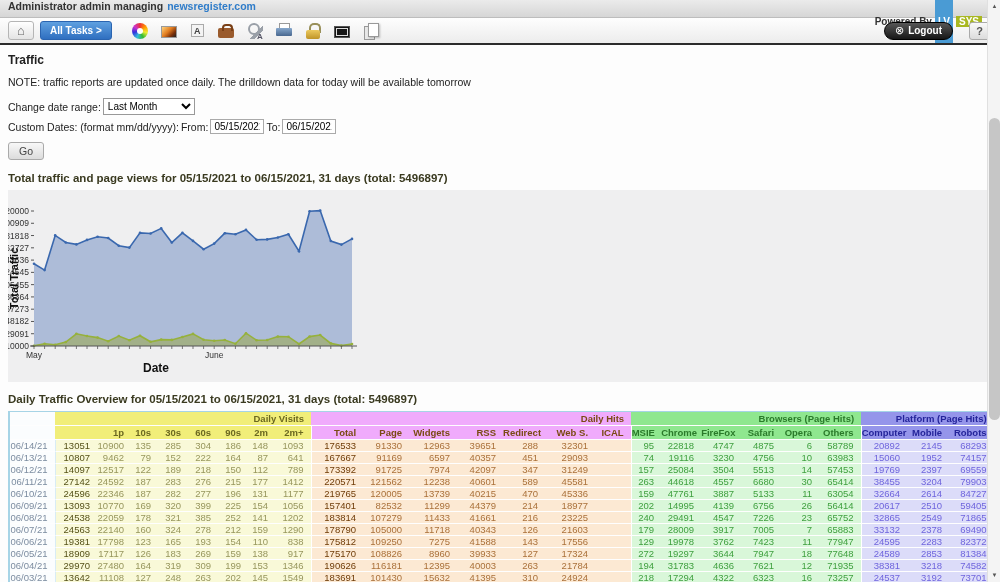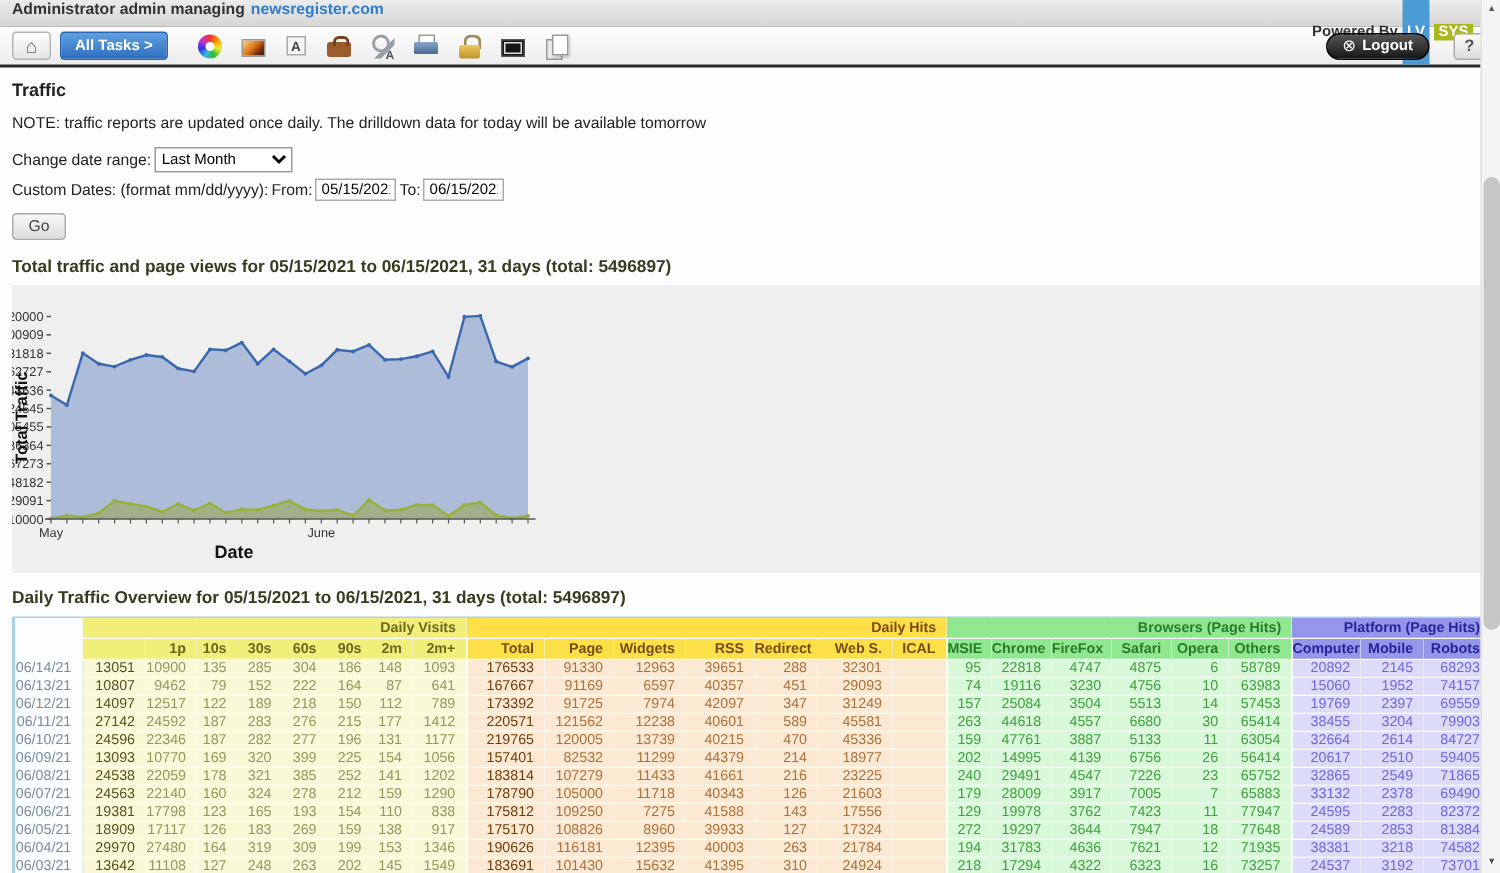--- a/index.html
+++ b/index.html
@@ -92,21 +92,21 @@
     padding:0 7px 0 0; height:11px; line-height:11px; text-align:right; font-weight:normal;
     overflow:hidden; white-space:nowrap; border-bottom:1px solid rgba(255,255,255,0.55);
   }
   table.traffic thead th { height:13px; line-height:13px; font-weight:bold; }
   th.gh { text-align:center; padding:0; }
   .g-date { background:#fbfdfe; }
   .c-date { text-align:center; color:#7c8ca0; background:#fbfdfe; padding:0; border-right:1px solid #d8ecf5; }
   .h-visits { background:#f1ee79; color:#6b6820; }
   .c-visits { background:#f9f9d8; color:#97965d; }
   .c-vtotal { color:#56521a; font-weight:bold; }
-  .h-hits { background:#fde047; color:#7a4a14; }
+  .h-hits { background:#f0abfc; color:#7a4a14; }
   .c-hits { background:#fce9d3; color:#aa713a; }
   .c-htotal { color:#6f3c08; font-weight:bold; }
   .h-browsers { background:#8fe78f; color:#2a7a2a; }
   .c-browsers { background:#d9f7d9; color:#3fa03f; }
   .h-platform { background:#9595ea; color:#24249a; }
   .c-platform { background:#dcdcf9; color:#6f65dd; }
   .gs { border-left:1px solid #fff; }
   col.w0{width:46px}col.w1{width:42px}col.w2{width:34px}col.w3{width:27px}col.w4{width:30px}
   col.w5{width:30px}col.w6{width:30px}col.w7{width:27px}col.w8{width:36px}col.w9{width:52px}
   col.w10{width:46px}col.w11{width:48px}col.w12{width:46px}col.w13{width:42px}col.w14{width:50px}

